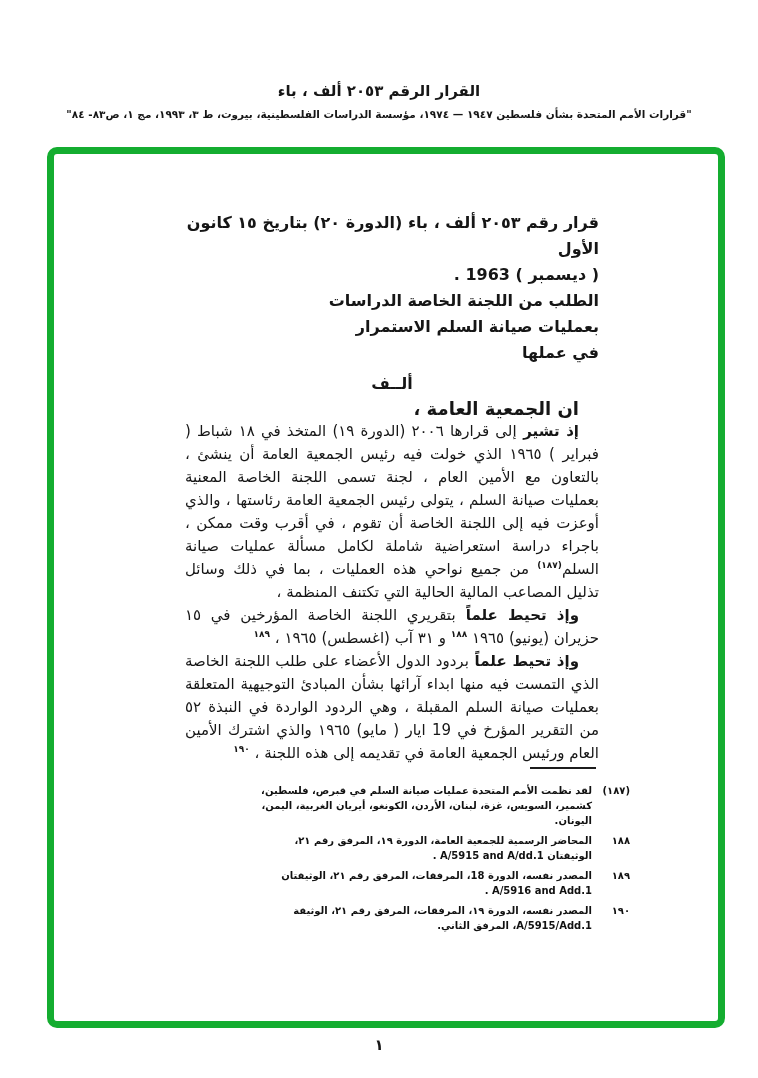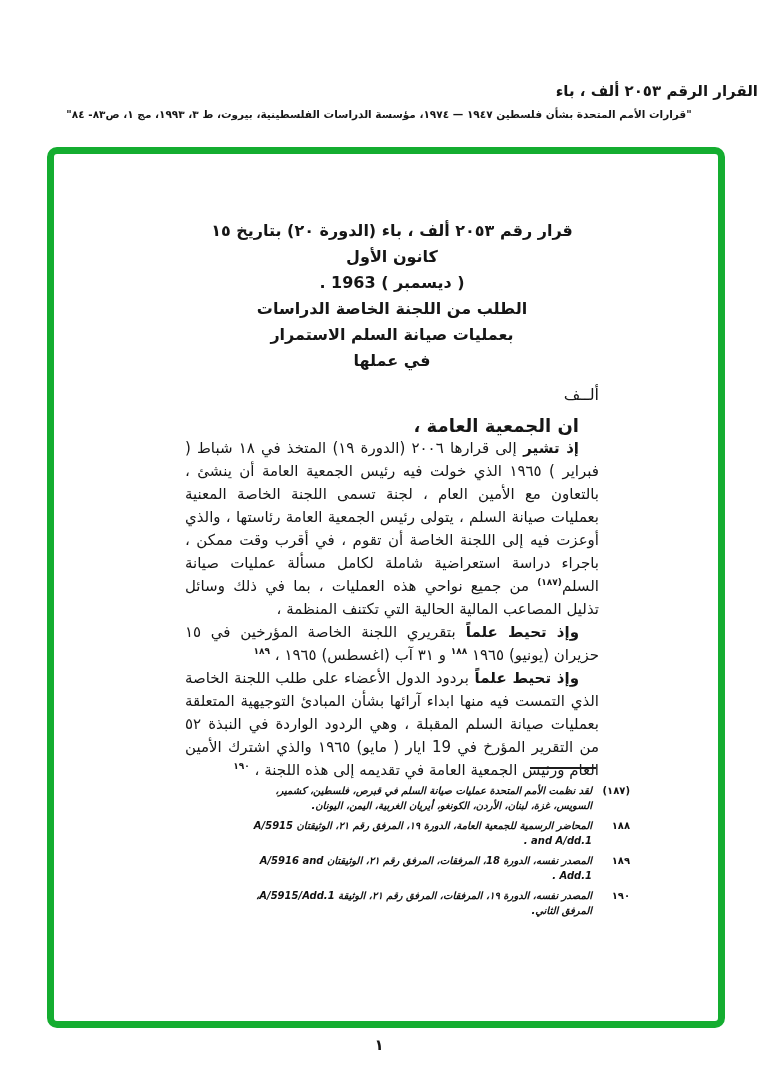--- a/index.html
+++ b/index.html
@@ -6,21 +6,21 @@
   body {
     width: 758px; height: 1078px;
     position: relative;
     background: #ffffff;
     color: #161616;
     font-family: "DejaVu Sans", sans-serif;
     overflow: hidden;
   }
   .header-title {
     position: absolute; top: 82px; left: 0; width: 100%;
-    direction: rtl;
+    text-align: center; direction: rtl;
     font-weight: bold; font-size: 15px;
   }
   .header-source {
     position: absolute; top: 108px; left: 0; width: 100%;
     text-align: center; direction: rtl;
     font-weight: bold; font-size: 10.5px;
     white-space: nowrap;
   }
   .frame {
     position: absolute; left: 47px; top: 147px;
@@ -28,28 +28,28 @@
     box-sizing: border-box;
     border: 7px solid #14ad30;
     border-radius: 10px;
     background: transparent;
   }
   .content {
     position: absolute; left: 185px; top: 210px; width: 414px;
     direction: rtl;
   }
   .doc-title {
-    margin: 8px;
-    text-align: center;
+    margin: 0;
     font-weight: bold;
     font-size: 16px; line-height: 26px;
   }
   .section-heading {
-    margin: 5px 0 6px 0;
-    font-weight: normal;
+    margin: 5px 0 0 0;
+    text-align: center;
+    font-weight: bold;
     font-size: 16px; line-height: 26px;
     letter-spacing: 1px;
   }
   .opening {
     margin: 0;
     font-weight: bold;
     font-size: 18px; line-height: 23px;
     text-indent: 20px;
   }
   .para {
@@ -65,21 +65,21 @@
     width: 66px; height: 2px; background: #1c1c1c;
   }
   .footnotes {
     position: absolute; left: 248px; top: 783px; width: 382px;
     direction: rtl;
     font-size: 10px; font-weight: bold; line-height: 15px;
     color: #111;
   }
   .footnote { display: flex; margin-bottom: 5px; }
   .fn-num { flex: none; width: 38px; text-align: right; }
-  .fn-text { flex: 1; text-align: right; padding-left: 4px; font-style: italic; }
+  .fn-text { flex: 1; text-align: right; padding-left: 4px; }
   .page-number {
     position: absolute; top: 1036px; left: 0; width: 100%;
     text-align: center;
     font-weight: bold; font-size: 15px;
   }
 </style>
 </head>
 <body>
 
 <div class="header-title">القرار الرقم ٢٠٥٣ ألف ، باء</div>

